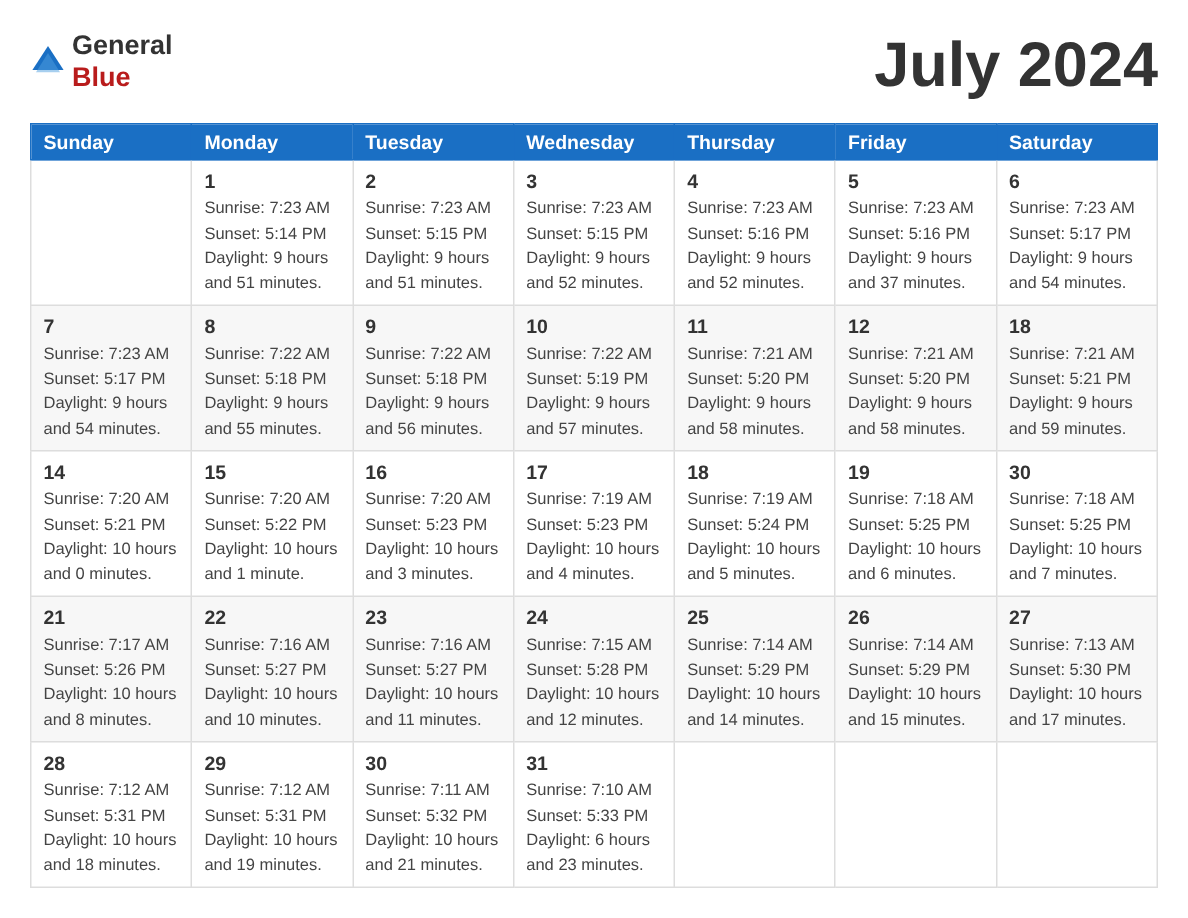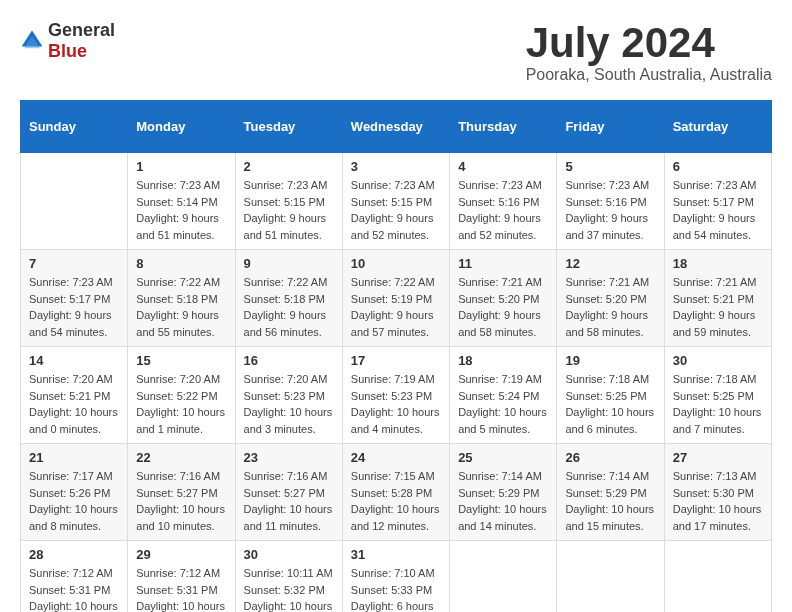--- a/index.html
+++ b/index.html
@@ -29,41 +29,42 @@
     .logo-text-blue {
       font-size: 18px;
       font-weight: bold;
       color: #b91c1c;
     }
     .logo-icon {
       width: 24px;
       height: 24px;
     }
     .title-section {
+      text-align: right;
     }
     .month-title {
       font-size: 42px;
       font-weight: bold;
       color: #333;
       line-height: 1.1;
     }
     .location-title {
       font-size: 16px;
       color: #555;
     }
     .calendar-table {
       width: 100%;
       border-collapse: collapse;
       border: 1px solid #ccc;
     }
     .calendar-table th {
       background-color: #1a6fc4;
       color: #fff;
       text-align: left;
-      padding: 18px 8px;
+      padding: 4px 8px;
       font-size: 13px;
       border: 1px solid #1a6fc4;
     }
     .calendar-table td {
       vertical-align: top;
       padding: 6px 8px;
       border: 1px solid #ddd;
       font-size: 11px;
       color: #333;
       width: calc(100% / 7);
@@ -96,21 +97,20 @@
       <polygon points="15,2 28,22 2,22" fill="#1a6fc4"></polygon>
       <polygon points="15,8 25,24 5,24" fill="#4fa0e0" opacity="0.5"></polygon>
     </svg>
     <div>
       <span class="logo-text-general">General</span><br>
       <span class="logo-text-blue">Blue</span>
     </div>
   </div>
   <div class="title-section">
     <div class="month-title">July 2024</div>
-    <div class="location-title">Pooraka, South Australia, Australia</div>
   </div>
 </div>
 
 <table class="calendar-table">
   <thead>
     <tr>
       <th>Sunday</th>
       <th>Monday</th>
       <th>Tuesday</th>
       <th>Wednesday</th>
@@ -358,21 +358,21 @@
         <span class="day-number">29</span>
         <div class="day-info">
           <span>Sunrise: 7:12 AM</span><br>
           <span>Sunset: 5:31 PM</span><br>
           <span>Daylight: 10 hours and 19 minutes.</span>
         </div>
       </td>
         <td>
         <span class="day-number">30</span>
         <div class="day-info">
-          <span>Sunrise: 10:11 AM</span><br>
+          <span>Sunrise: 7:11 AM</span><br>
           <span>Sunset: 5:32 PM</span><br>
           <span>Daylight: 10 hours and 21 minutes.</span>
         </div>
       </td>
         <td>
         <span class="day-number">31</span>
         <div class="day-info">
           <span>Sunrise: 7:10 AM</span><br>
           <span>Sunset: 5:33 PM</span><br>
           <span>Daylight: 6 hours and 23 minutes.</span>

